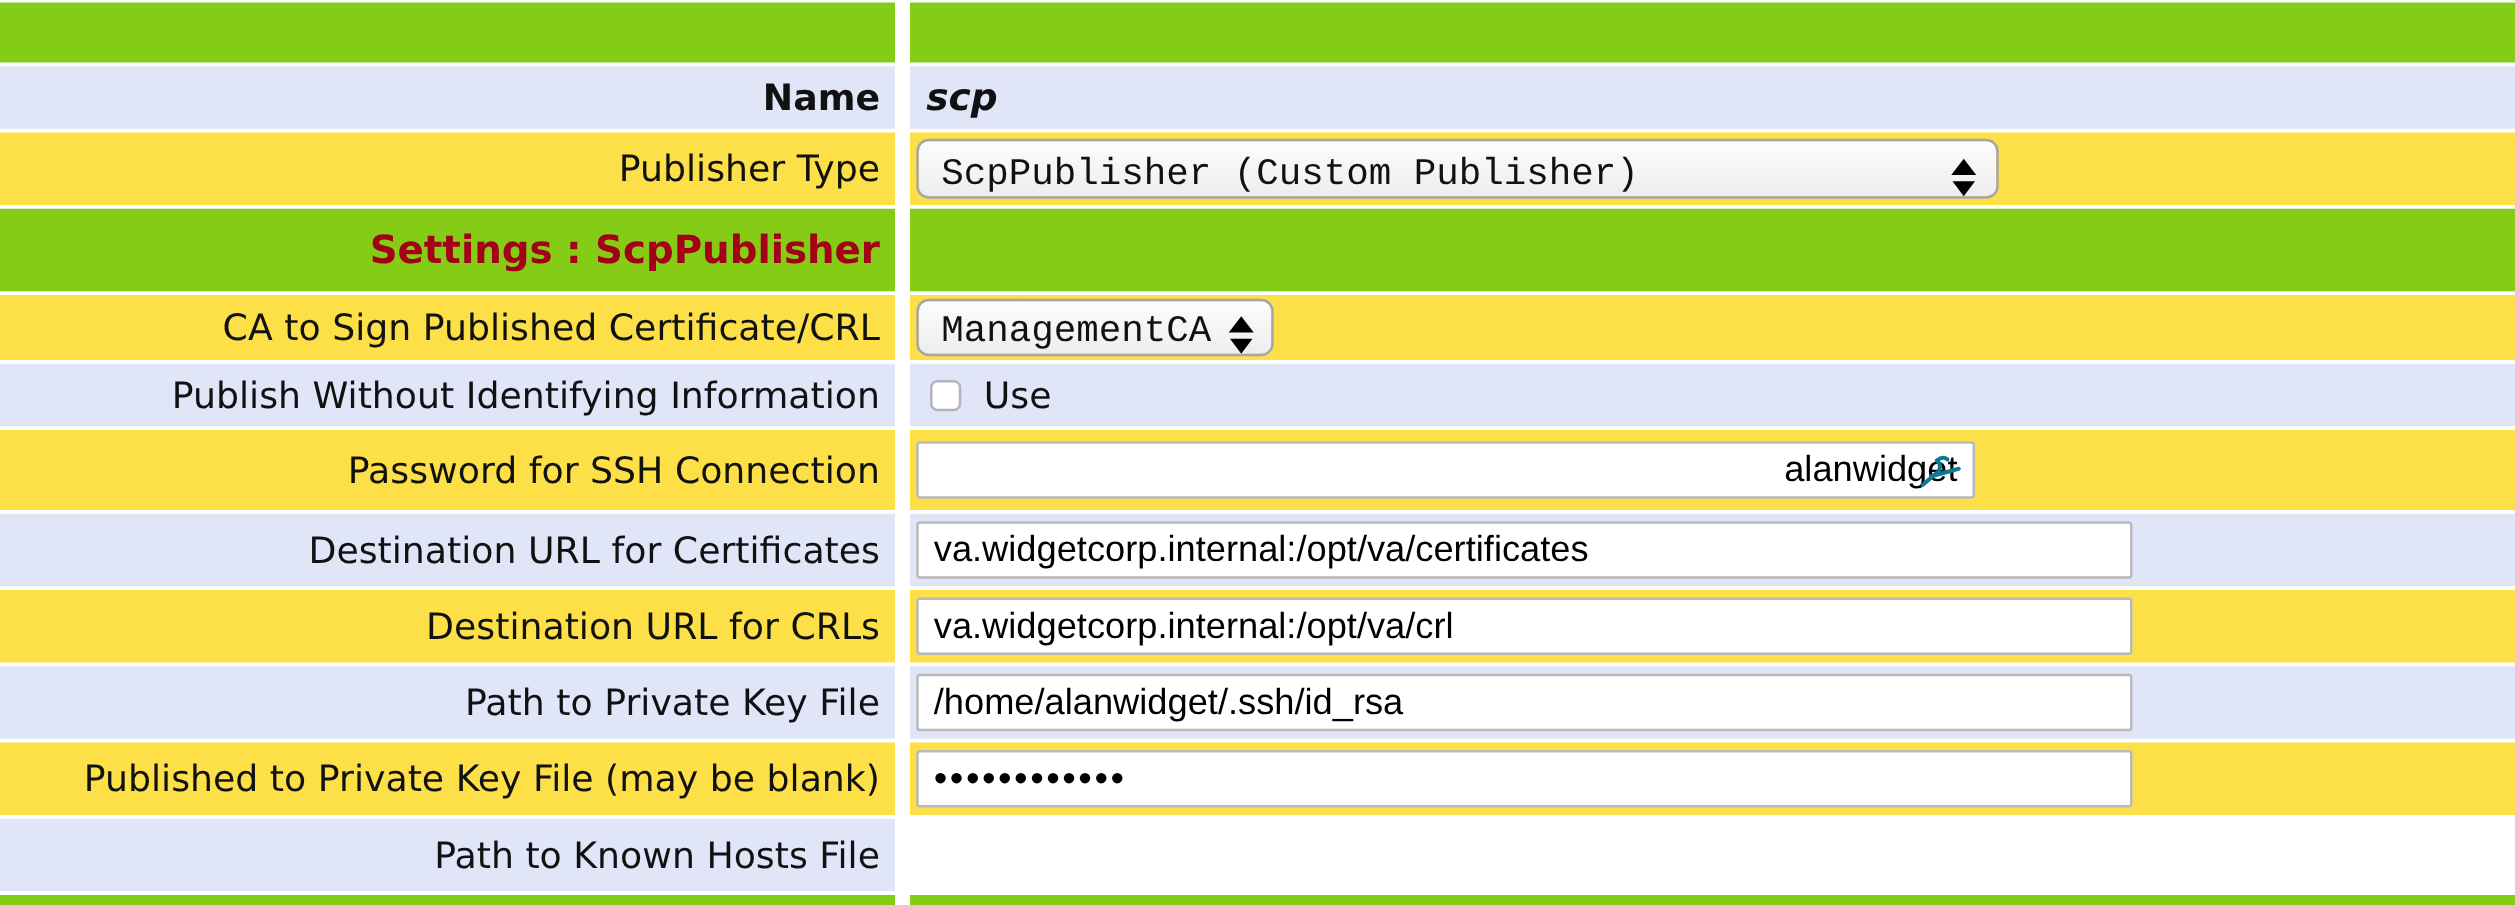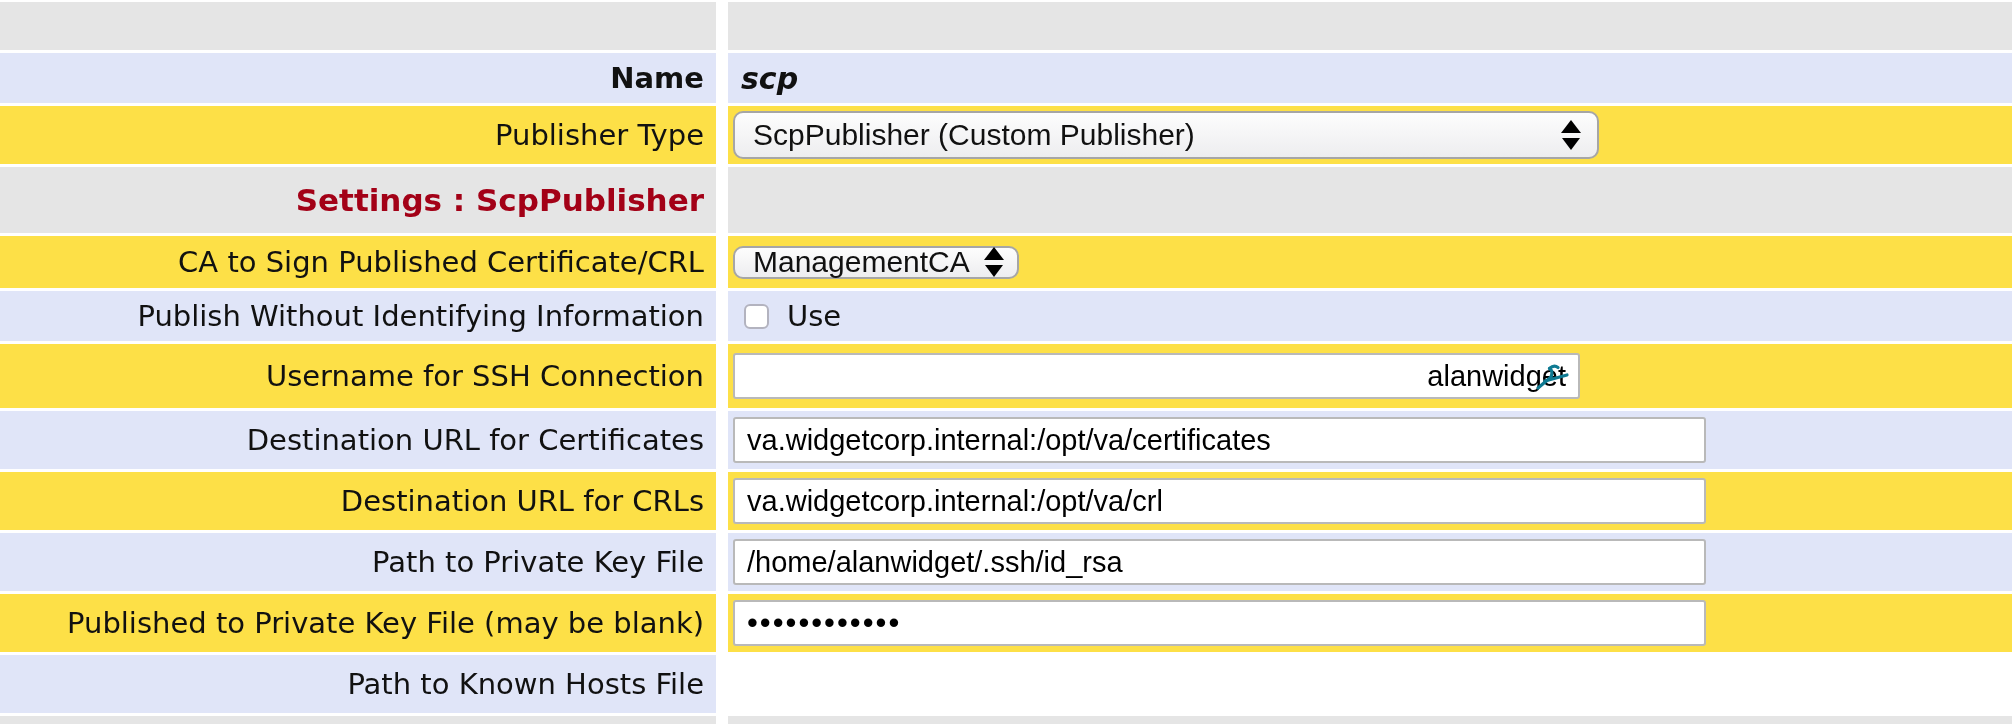--- a/index.html
+++ b/index.html
@@ -8,38 +8,38 @@
     font-family:"DejaVu Sans",sans-serif;color:#111;
   }
   .table{display:flex;flex-direction:column;row-gap:3px;padding-top:2px;}
   .row{display:flex;column-gap:12px;}
   .cl{
     width:716px;box-sizing:border-box;padding-right:12px;
     display:flex;align-items:center;justify-content:flex-end;
     font-size:29px;white-space:nowrap;
   }
   .cv{flex:1;display:flex;align-items:center;padding-left:5px;box-sizing:border-box;min-width:0;}
-  .peach .cl,.peach .cv{background:#e5e5e5;}
+  .peach .cl,.peach .cv{background:#84cc16;}
   .lav .cl,.lav .cv{background:#e0e5f8;}
   .lite .cl,.lite .cv{background:#fde047;}
   .h48{height:48px}.h50{height:50px}.h58{height:58px}.h66{height:66px}
   .h52{height:52px}.h64{height:64px}.h8{height:8px}
   .bold{font-weight:bold;}
   .name-val{font-weight:bold;font-size:30px;margin-left:8px;font-style:italic;}
   .red-heading{font-weight:bold;font-size:31px;color:#a30117;}
   .selectbox{
-    display:flex;align-items:center;justify-content:space-between;
+    display:flex;align-items:flex-end;justify-content:space-between;
     border:2px solid #a6a6a6;border-radius:10px;
     background:linear-gradient(#fdfdfd,#ededef);
     box-sizing:border-box;cursor:default;
-    font-family:Liberation Sans, sans-serif;font-size:30px;color:#111;
+    font-family:Liberation Mono, monospace;font-size:30px;color:#111;
     padding:0 16px 0 18px;
   }
   .selectbox.big{width:866px;height:48px;}
-  .selectbox.small{width:286px;height:33px;}
+  .selectbox.small{width:286px;height:46px;}
   .spin{display:flex;flex-direction:column;align-items:center;row-gap:5px;flex:0 0 auto;margin-left:14px;}
   .spin .up{width:0;height:0;border-left:10px solid transparent;border-right:10px solid transparent;border-bottom:13px solid #000;}
   .spin .down{width:0;height:0;border-left:9px solid transparent;border-right:9px solid transparent;border-top:12px solid #000;}
   .ti{
     width:973px;height:46px;box-sizing:border-box;
     border:2px solid #b9b9b9;border-radius:3px;background:#fff;
     padding:0 12px;font-family:"Liberation Sans",sans-serif;font-size:29px;color:#000;
   }
   .pw{font-size:31px;letter-spacing:2px;}
   .input-wrap{position:relative;width:847px;height:46px;}
@@ -101,21 +101,21 @@
 
   <div class="row lav h50">
     <div class="cl">Publish Without Identifying Information</div>
     <div class="cv">
       <input type="checkbox" class="cb" style="">
       <span class="use-label">Use</span>
     </div>
   </div>
 
   <div class="row lite h64">
-    <div class="cl">Username for SSH Connection</div>
+    <div class="cl">Password for SSH Connection</div>
     <div class="cv">
       <div class="input-wrap">
         <input type="text" class="ti" value="alanwidget" style="">
         <svg class="autofill-icon" width="36" height="30" viewBox="0 0 36 30">
           <g fill="none" stroke="#0e7a92" stroke-width="3.2" stroke-linecap="round">
             <path d="M4 27 L17 16"></path>
             <path d="M11 20 L33 14"></path>
             <path d="M17 16 Q19.5 10 15.5 7.5"></path>
             <path d="M15.5 7.5 Q20 3.5 24 6.5"></path>
           </g>

